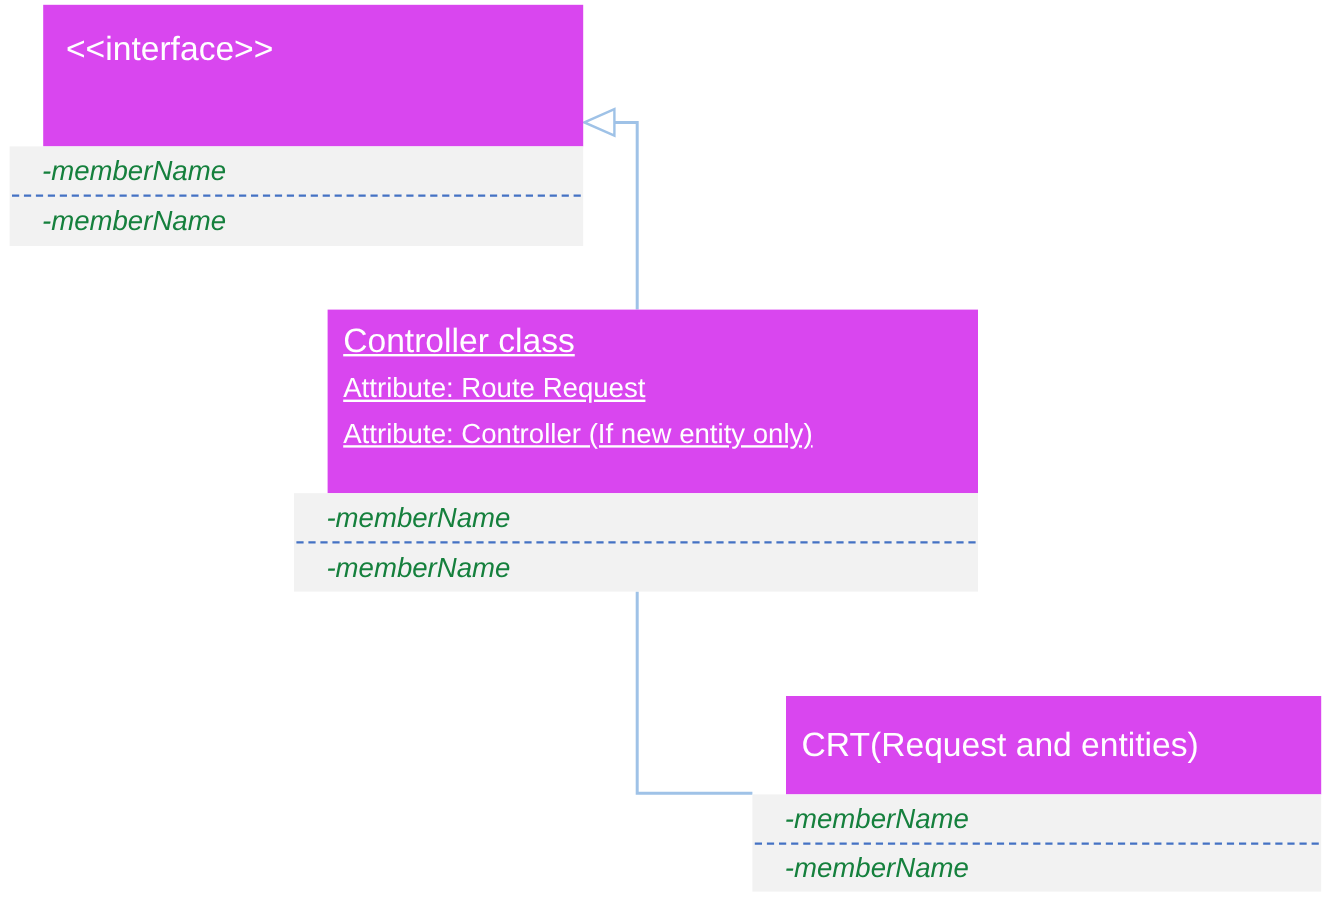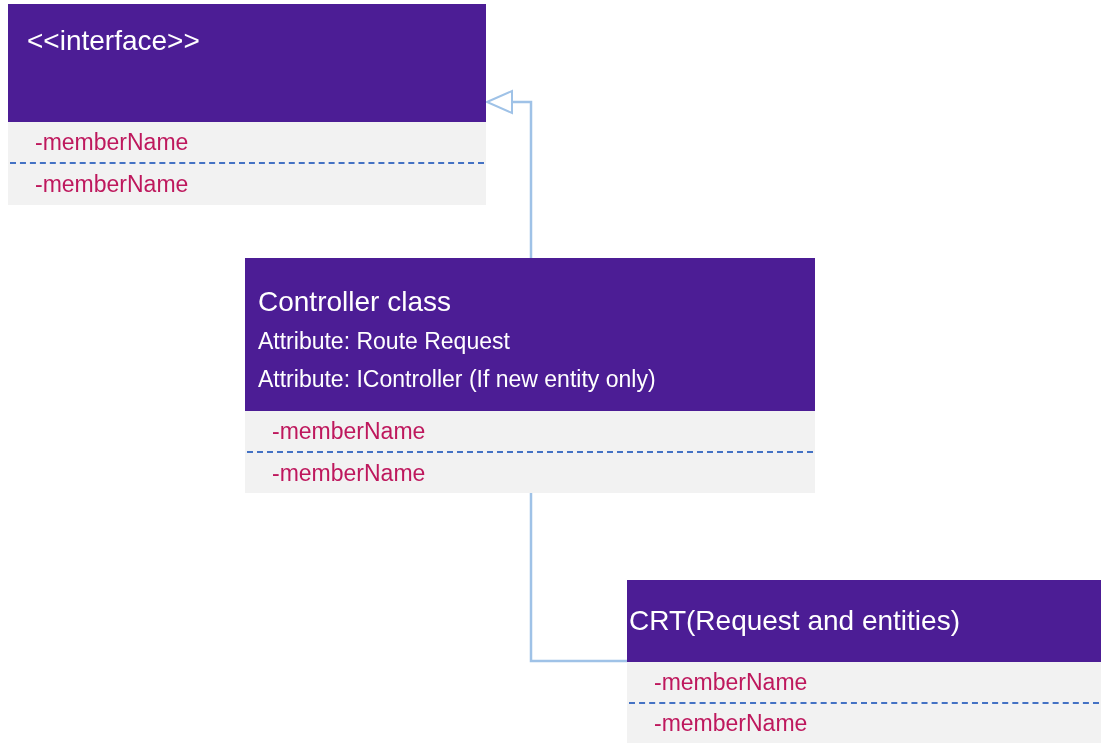--- a/index.html
+++ b/index.html
@@ -22,64 +22,66 @@
     width: 1108px;
     height: 751px;
     pointer-events: none;
   }
   .uml-class {
     position: absolute;
     display: flex;
     flex-direction: column;
   }
   .uml-header {
-    background: #4c1d95;
+    background: #d946ef;
     color: #ffffff;
     box-sizing: border-box;
+    margin-left: 28px;
   }
   .uml-body {
     background: #F2F2F2;
     box-sizing: border-box;
     flex: 1;
   }
   .member-row {
     display: flex;
     align-items: center;
-    color: #be185d;
+    color: #15803d;
     font-size: 23px;
     box-sizing: border-box;
     padding-left: 27px;
+    font-style: italic;
   }
   .member-separator {
     height: 0;
     border-top: 2px dashed #4472C4;
     margin: 0 2px;
   }
   
   .box-icontroller { left: 8px; top: 4px; width: 478px; height: 201px; }
   .box-icontroller .uml-header { height: 118px; padding: 18px 0 0 19px; }
   .box-icontroller .stereotype,
   .box-icontroller .class-name { font-size: 28px; line-height: 38px; }
   .box-icontroller .member-row { height: 40px; }
   .box-icontroller .member-row:last-child { height: 41px; }
 
   
   .box-controller { left: 245px; top: 258px; width: 570px; height: 235px; }
-  .box-controller .uml-header { height: 153px; padding: 24px 0 0 13px; }
+  .box-controller .uml-header { height: 153px; padding: 6px 0 0 13px; text-decoration: underline; }
   .box-controller .class-name { font-size: 28px; line-height: 40px; }
   .box-controller .attr-line { font-size: 23px; line-height: 38px; }
   .box-controller .member-row { height: 40px; }
 
   
   .box-crt { left: 627px; top: 580px; width: 474px; height: 163px; }
   .box-crt .uml-header {
     height: 82px;
     display: flex;
     align-items: center;
-    padding-left: 2px;
+    padding-left: 13px;
   }
   .box-crt .class-name { font-size: 28px; }
   .box-crt .member-row { height: 40px; }
   .box-crt .member-row:last-child { height: 39px; }
 </style>
 </head>
 <body>
 
 <div class="canvas">
 
@@ -99,21 +101,21 @@
       <div class="member-row">-memberName</div>
       <div class="member-separator"></div>
       <div class="member-row">-memberName</div>
     </div>
   </div>
 
   <div class="uml-class box-controller">
     <div class="uml-header">
       <div class="class-name">Controller class</div>
       <div class="attr-line">Attribute: Route Request</div>
-      <div class="attr-line">Attribute: IController (If new entity only)</div>
+      <div class="attr-line">Attribute: Controller (If new entity only)</div>
     </div>
     <div class="uml-body">
       <div class="member-row">-memberName</div>
       <div class="member-separator"></div>
       <div class="member-row">-memberName</div>
     </div>
   </div>
 
   <div class="uml-class box-crt">
     <div class="uml-header">

